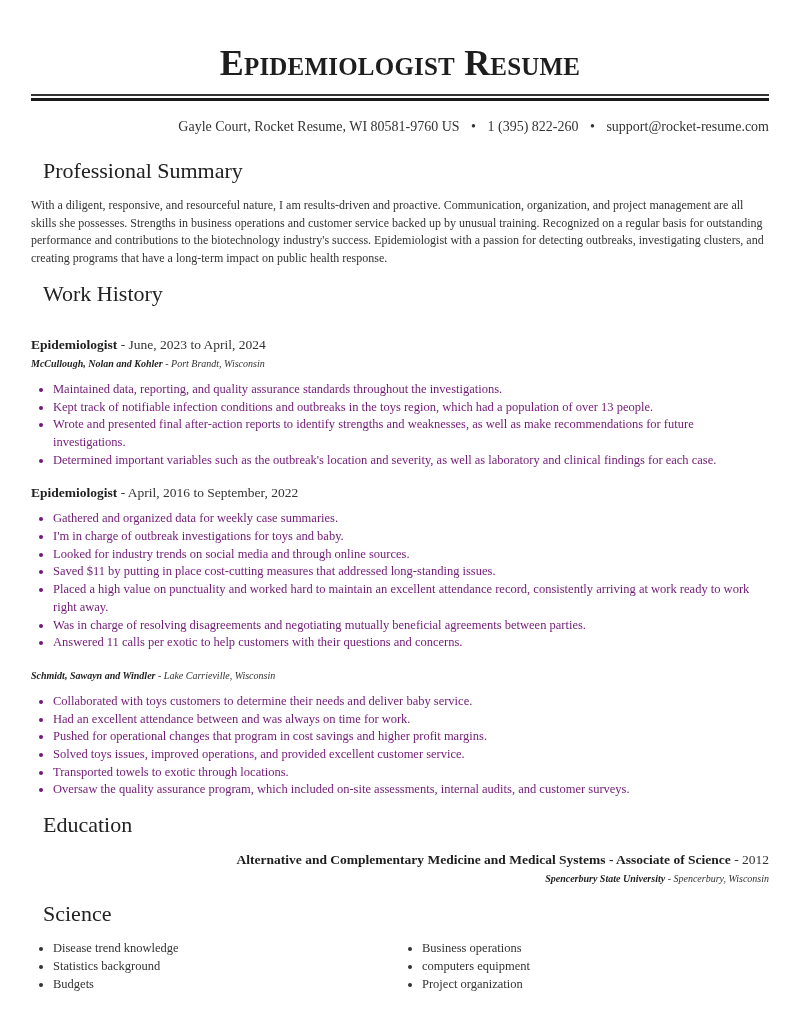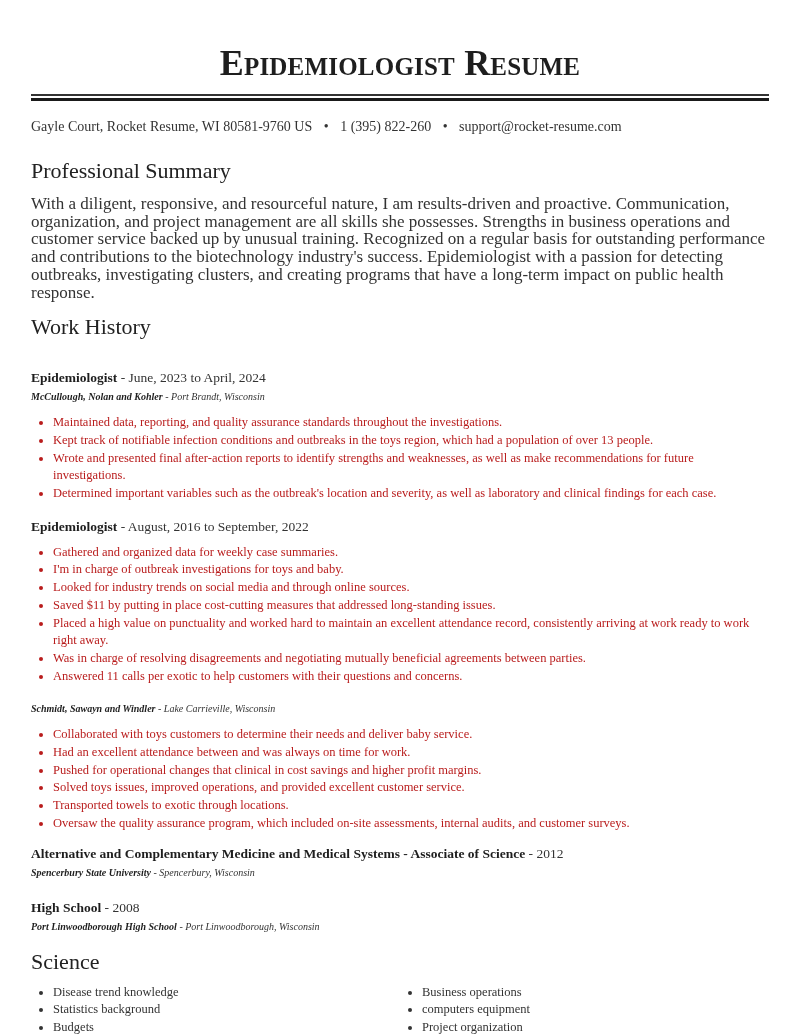--- a/index.html
+++ b/index.html
@@ -21,36 +21,36 @@
       padding-top: 40px;
       height: 46px;
       line-height: 46px;
       letter-spacing: 0.2px;
     }
     .rule-wrap { margin-top: 8px; }
     .rule-thin { height: 2px; background: #333; }
     .rule-gap { height: 2px; }
     .rule-thick { height: 3px; background: #1a1a1a; }
     .contact {
-      text-align: left;
+      text-align: right;
       font-size: 14px;
       margin-top: 17px;
       color: #333;
       line-height: 18px;
     }
     .contact .sep { margin: 0 8px; }
     h2.section {
       font-size: 22px;
       font-weight: normal;
       color: #222;
-      margin: 0;
+      margin: 12px;
       line-height: 28px;
     }
     .summary {
-      font-size: 17px;
+      font-size: 12px;
       line-height: 17.7px;
       margin: 10px 0 0 0;
       color: #333;
     }
     .job { margin: 0; }
     .job-title-line {
       font-size: 13.5px;
       line-height: 18px;
       color: #333;
     }
@@ -61,21 +61,21 @@
       font-style: italic;
       color: #333;
       margin-top: 1px;
     }
     .employer-line b { color: #1e1e1e; }
     ul.bullets {
       margin: 8px 0 0 0;
       padding-left: 22px;
       font-size: 12.5px;
       line-height: 17.7px;
-      color: #b91c1c;
+      color: #701a75;
     }
     ul.bullets li { padding-left: 0; }
     .skills-grid {
       display: flex;
       margin-top: 8px;
     }
     .skills-grid ul {
       width: 364px;
       margin: 0;
       padding-left: 22px;
@@ -123,67 +123,60 @@
       <ul class="bullets">
         <li>Maintained data, reporting, and quality assurance standards throughout the investigations.</li>
         <li>Kept track of notifiable infection conditions and outbreaks in the toys region, which had a population of over 13 people.</li>
         <li>Wrote and presented final after-action reports to identify strengths and weaknesses, as well as make recommendations for future investigations.</li>
         <li>Determined important variables such as the outbreak's location and severity, as well as laboratory and clinical findings for each case.</li>
       </ul>
     </div>
 
     <div class="job" style="margin-top:15px;">
       <div class="job-title-line">
-        <b>Epidemiologist</b><span> - August, 2016 to September, 2022</span>
+        <b>Epidemiologist</b><span> - April, 2016 to September, 2022</span>
       </div>
       <ul class="bullets">
         <li>Gathered and organized data for weekly case summaries.</li>
         <li>I'm in charge of outbreak investigations for toys and baby.</li>
         <li>Looked for industry trends on social media and through online sources.</li>
         <li>Saved $11 by putting in place cost-cutting measures that addressed long-standing issues.</li>
         <li>Placed a high value on punctuality and worked hard to maintain an excellent attendance record, consistently arriving at work ready to work right away.</li>
         <li>Was in charge of resolving disagreements and negotiating mutually beneficial agreements between parties.</li>
         <li>Answered 11 calls per exotic to help customers with their questions and concerns.</li>
       </ul>
     </div>
 
     <div class="job" style="margin-top:15px;">
       <div class="employer-line">
         <b>Schmidt, Sawayn and Windler</b><span> - Lake Carrieville, Wisconsin</span>
       </div>
       <ul class="bullets">
         <li>Collaborated with toys customers to determine their needs and deliver baby service.</li>
         <li>Had an excellent attendance between and was always on time for work.</li>
-        <li>Pushed for operational changes that clinical in cost savings and higher profit margins.</li>
+        <li>Pushed for operational changes that program in cost savings and higher profit margins.</li>
         <li>Solved toys issues, improved operations, and provided excellent customer service.</li>
         <li>Transported towels to exotic through locations.</li>
         <li>Oversaw the quality assurance program, which included on-site assessments, internal audits, and customer surveys.</li>
       </ul>
     </div>
   </section>
 
   <section style="margin-top:12px;">
+    <h2 class="section">Education</h2>
 
-    <div class="edu" style="margin-top:7px;">
+    <div class="edu" style="margin-top:7px;text-align:right;">
       <div class="job-title-line">
         <b>Alternative and Complementary Medicine and Medical Systems - Associate of Science</b><span> - 2012</span>
       </div>
       <div class="employer-line">
         <b>Spencerbury State University</b><span> - Spencerbury, Wisconsin</span>
       </div>
     </div>
 
-    <div class="edu" style="margin-top:17px;">
-      <div class="job-title-line">
-        <b>High School</b><span> - 2008</span>
-      </div>
-      <div class="employer-line">
-        <b>Port Linwoodborough High School</b><span> - Port Linwoodborough, Wisconsin</span>
-      </div>
-    </div>
   </section>
 
   <section style="margin-top:12px;">
     <h2 class="section">Science</h2>
     <div class="skills-grid">
       <ul>
         <li>Disease trend knowledge</li>
         <li>Statistics background</li>
         <li>Budgets</li>
       </ul>

